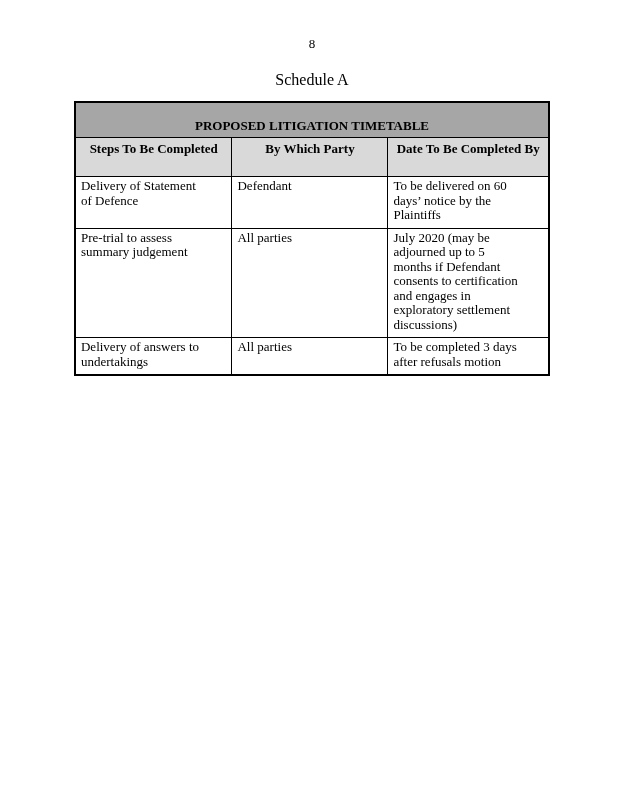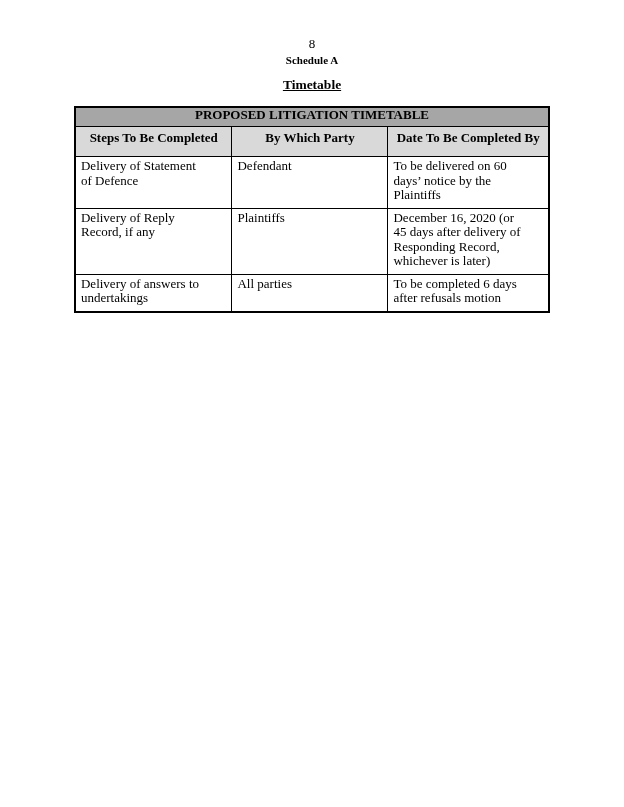--- a/index.html
+++ b/index.html
@@ -19,22 +19,23 @@
     overflow: hidden;
   }
   .centered {
     text-align: center;
   }
   .page-number {
     font-size: 13px;
     line-height: 16px;
   }
   .heading-schedule {
-    font-size: 11px;
-    font-weight: bold;
+    margin-top: 20px;
+    font-size: 16px;
+    font-weight: normal;
     line-height: 16px;
   }
   .heading-timetable {
     margin-top: 9px;
     font-size: 13.5px;
     font-weight: bold;
     line-height: 16px;
   }
   .heading-timetable span {
     text-decoration: underline;
@@ -51,51 +52,48 @@
   table.timetable td {
     border: 1px solid #000000;
     vertical-align: top;
     line-height: 14.5px;
     word-wrap: break-word;
   }
   th.table-title {
     background: var(--title-bg, #a6a6a6);
     text-align: center;
     font-weight: bold;
-    padding: 0 2px 3px 2px;
+    padding: 16px 2px 3px 2px;
     font-size: 13px;
   }
   th.col-header {
     background: var(--colhdr-bg, #d9d9d9);
     text-align: center;
     font-weight: bold;
-    padding: 4px 2px 11px 2px;
+    padding: 4px 2px 20px 2px;
     font-size: 13px;
     margin-top: 29px;
   }
   td.cell {
     text-align: left;
     padding: 2px 23px 5px 5px;
   }
   col.c1 { width: 157px; }
   col.c2 { width: 156px; }
   col.c3 { width: 161px; }
 </style>
 </head>
 <body>
 
 <div class="page">
 
   <div class="centered page-number">8</div>
 
   <div class="centered heading-schedule">Schedule A</div>
 
-  <div class="centered heading-timetable">
-    <span>Timetable</span>
-  </div>
 
   <table class="timetable">
     <colgroup>
       <col class="c1">
         <col class="c2">
         <col class="c3">
     </colgroup>
     <thead>
       <tr>
         <th class="table-title" colspan="3">PROPOSED LITIGATION TIMETABLE</th>
@@ -106,25 +104,25 @@
         <th class="col-header">Date To Be Completed By</th>
       </tr>
     </thead>
     <tbody>
       <tr>
         <td class="cell">Delivery of Statement of Defence</td>
         <td class="cell">Defendant</td>
         <td class="cell">To be delivered on 60 days’ notice by the Plaintiffs</td>
       </tr>
       <tr>
-        <td class="cell">Delivery of Reply Record, if any</td>
-        <td class="cell">Plaintiffs</td>
-        <td class="cell">December 16, 2020 (or 45 days after delivery of Responding Record, whichever is later)</td>
+        <td class="cell">Pre-trial to assess summary judgement</td>
+        <td class="cell">All parties</td>
+        <td class="cell">July 2020 (may be adjourned up to 5 months if Defendant consents to certification and engages in exploratory settlement discussions)</td>
       </tr>
       <tr>
         <td class="cell">Delivery of answers to undertakings</td>
         <td class="cell">All parties</td>
-        <td class="cell">To be completed 6 days after refusals motion</td>
+        <td class="cell">To be completed 3 days after refusals motion</td>
       </tr>
     </tbody>
   </table>
 
 </div>
 
 </body></html>

